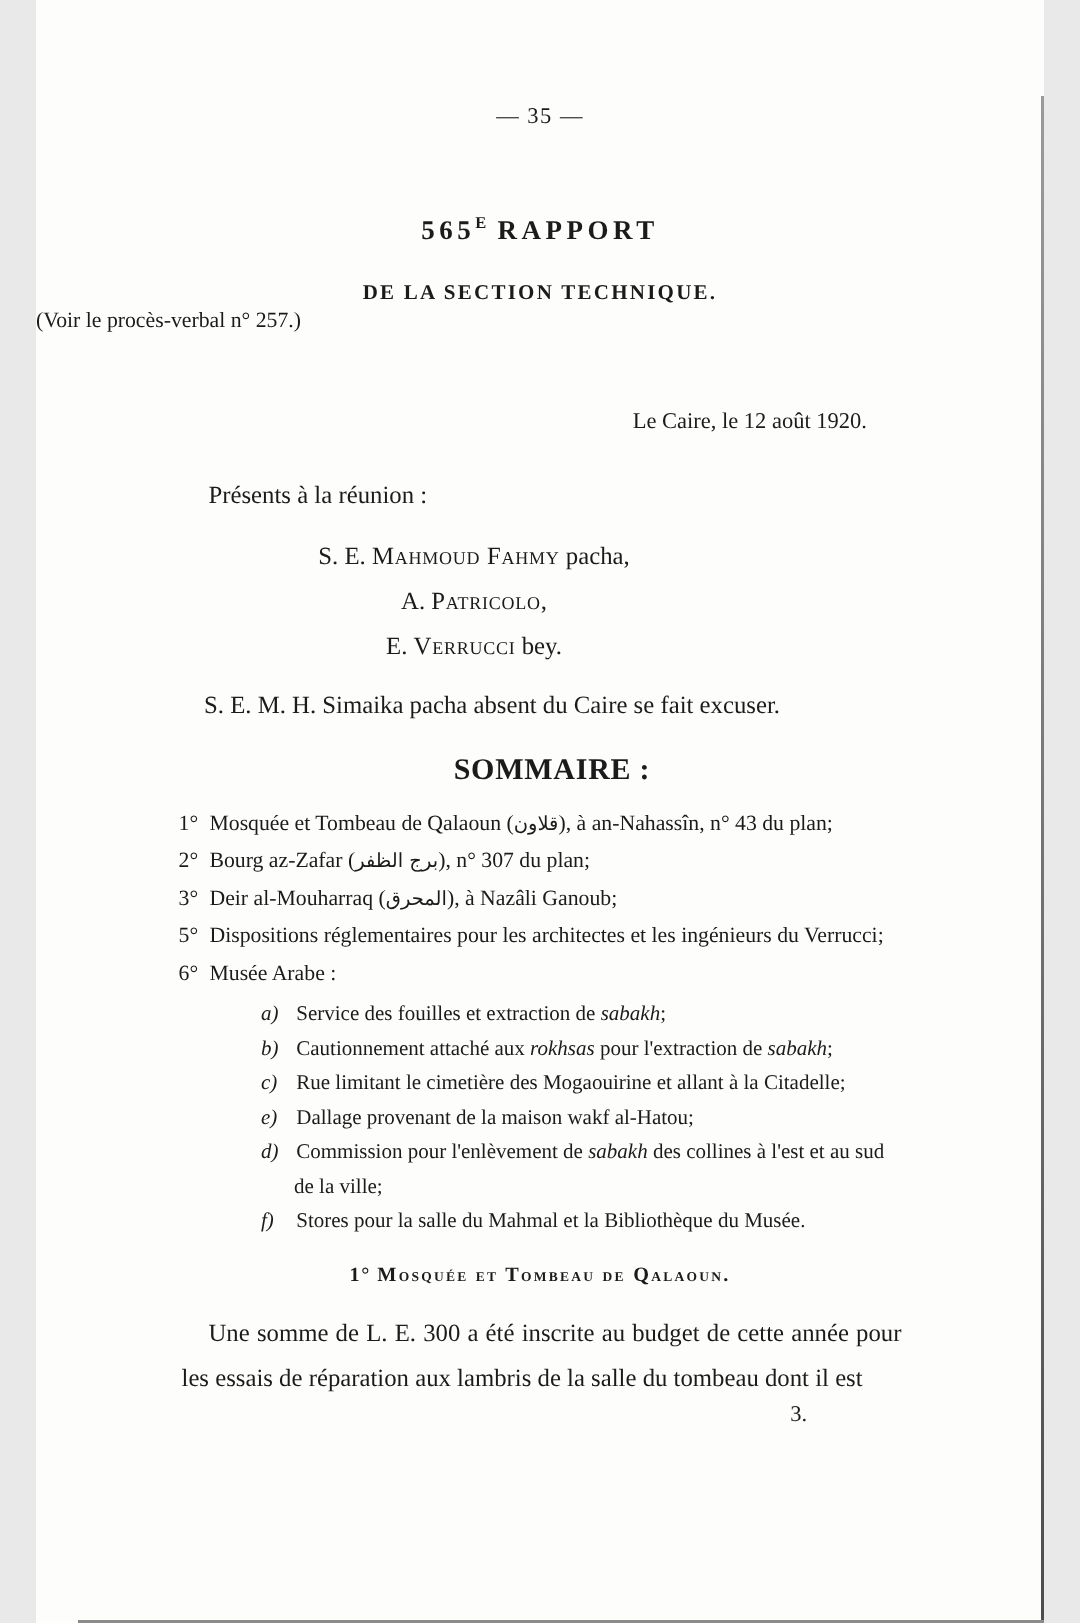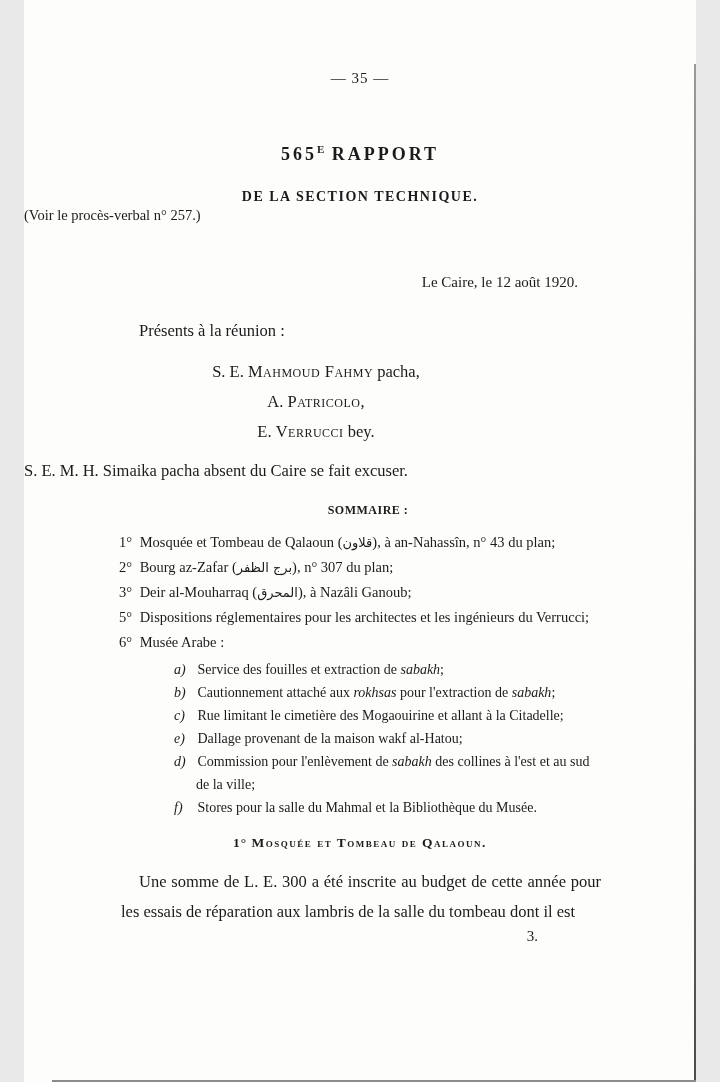--- a/index.html
+++ b/index.html
@@ -53,27 +53,28 @@
   .attendees {
     margin-top: 16px;
     padding-right: 88px;
     text-align: center;
     font-size: 16.5px;
     line-height: 30px;
   }
   .sc { font-variant: small-caps; letter-spacing: 0.5px; }
   .absence {
     margin-top: 14px;
+    padding-left: 112px;
     padding-right: 95px;
     font-size: 16.5px;
   }
   .sommaire-heading {
     margin-top: 22px;
     text-align: center;
-    font-size: 12px;
+    font-size: 20px;
     font-weight: bold;
     letter-spacing: 0.5px;
     margin-left: 16px;
   }
   .sommaire-items {
     margin-top: 12px;
     padding-left: 95px;
     padding-right: 60px;
     font-size: 14.5px;
     line-height: 25px;

